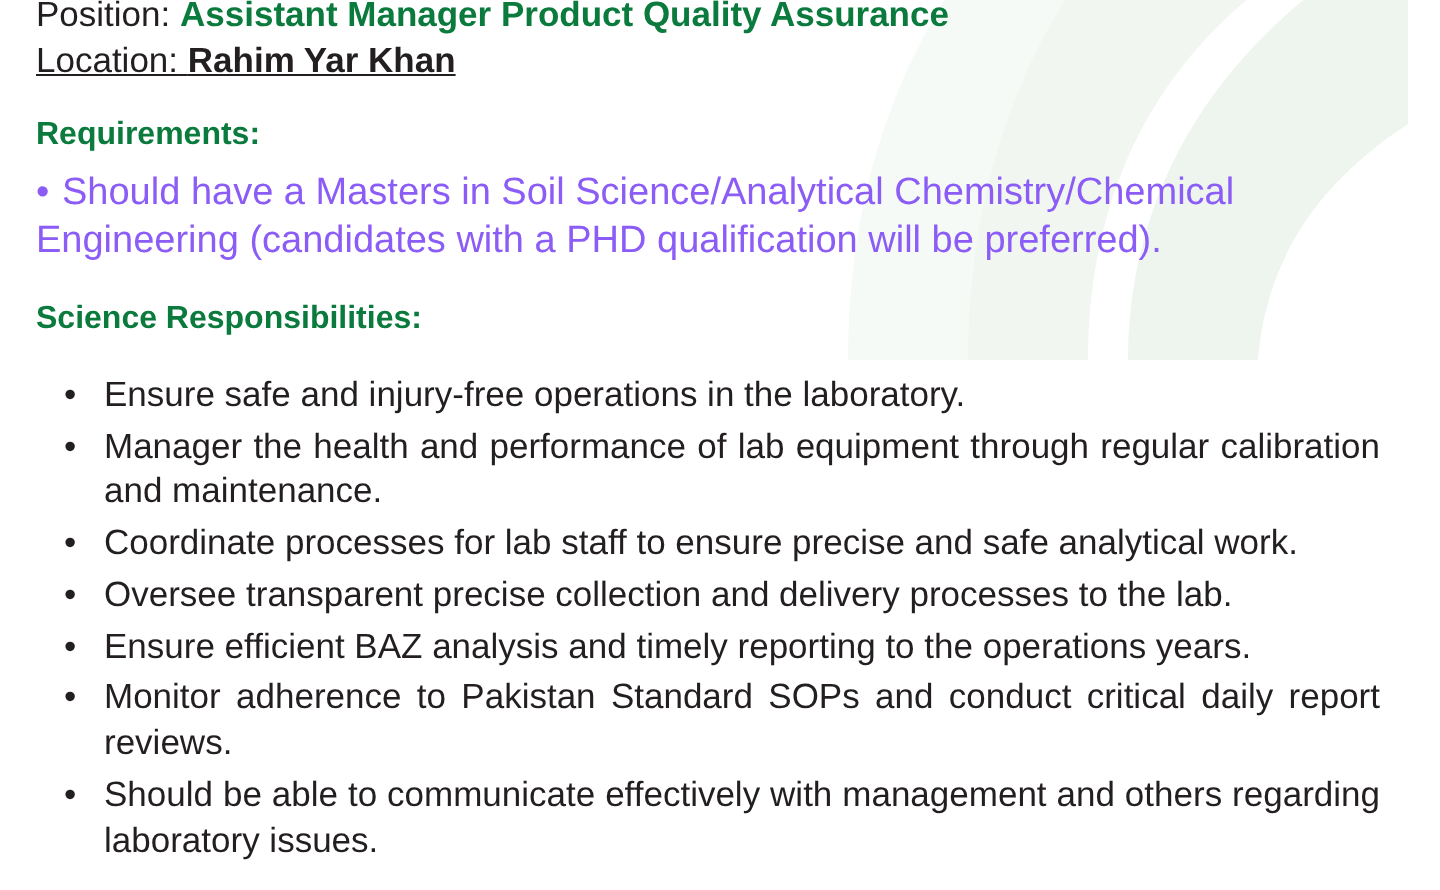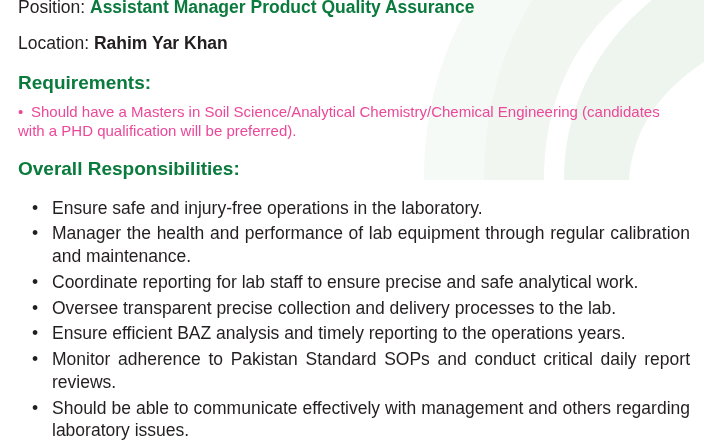--- a/index.html
+++ b/index.html
@@ -44,44 +44,45 @@
   .label {
     color: #231f20;
   }
   .green-bold {
     color: #0a7a3d;
     font-weight: bold;
   }
   .green-head {
     color: #0a7a3d;
     font-weight: bold;
-    font-size: 19px;
+    font-size: 16px;
   }
   .dark-bold {
     color: #231f20;
     font-weight: bold;
   }
   .row-position {
     white-space: nowrap;
     overflow: hidden;
     margin-top: -4px;
   }
   .row-location {
-    margin-top: 13px;
+    margin-top: 0;
+    text-decoration: underline;
   }
   .block-gap {
     height: 17px;
   }
   .small-gap {
     height: 8px;
   }
   .bullet-line {
-    font-size: 15px;
+    font-size: 19px;
     line-height: 1.30;
-    color: #ec4899;
+    color: #8b5cf6;
     display: block;
   }
   .bullet-dot {
     display: inline-block;
     width: 13px;
   }
   .req-item {
     text-indent: 0;
     padding-left: 0;
     margin-bottom: 0;
@@ -143,36 +144,36 @@
 
     <div class="small-gap"></div>
 
     <div class="bullet-line req-item">
       <span class="bullet-dot">•</span><span>Should have a Masters in Soil Science/Analytical Chemistry/Chemical Engineering (candidates with a PHD qualification will be preferred).</span>
     </div>
 
 
     <div class="block-gap"></div>
 
-    <div class="green-head">Overall Responsibilities:</div>
+    <div class="green-head">Science Responsibilities:</div>
 
     <div class="block-gap"></div>
 
     <ul class="resp-list">
       <li class="resp-item">
         <span class="resp-mark">•</span>
         <span class="resp-text nojustify">Ensure safe and injury-free operations in the laboratory.</span>
       </li>
       <li class="resp-item">
         <span class="resp-mark">•</span>
         <span class="resp-text">Manager the health and performance of lab equipment through regular calibration and maintenance.</span>
       </li>
       <li class="resp-item">
         <span class="resp-mark">•</span>
-        <span class="resp-text nojustify">Coordinate reporting for lab staff to ensure precise and safe analytical work.</span>
+        <span class="resp-text nojustify">Coordinate processes for lab staff to ensure precise and safe analytical work.</span>
       </li>
       <li class="resp-item">
         <span class="resp-mark">•</span>
         <span class="resp-text nojustify">Oversee transparent precise collection and delivery processes to the lab.</span>
       </li>
       <li class="resp-item">
         <span class="resp-mark">•</span>
         <span class="resp-text nojustify">Ensure efficient BAZ analysis and timely reporting to the operations years.</span>
       </li>
       <li class="resp-item">

